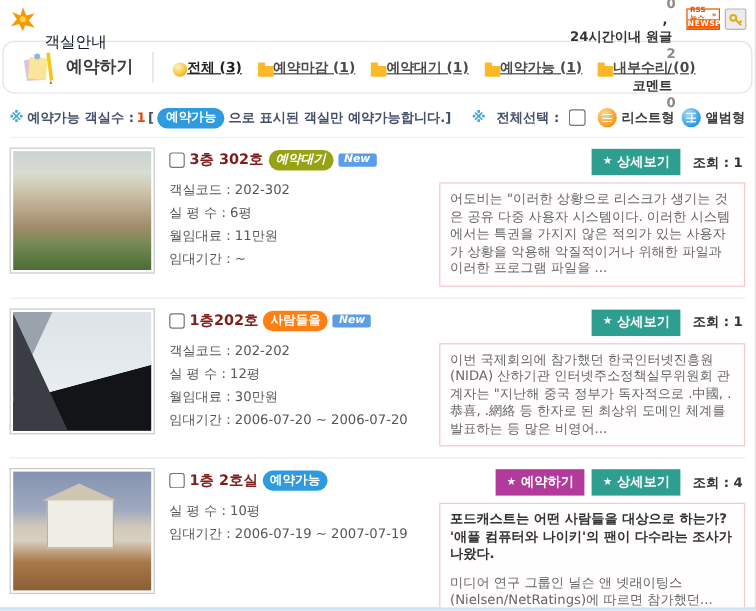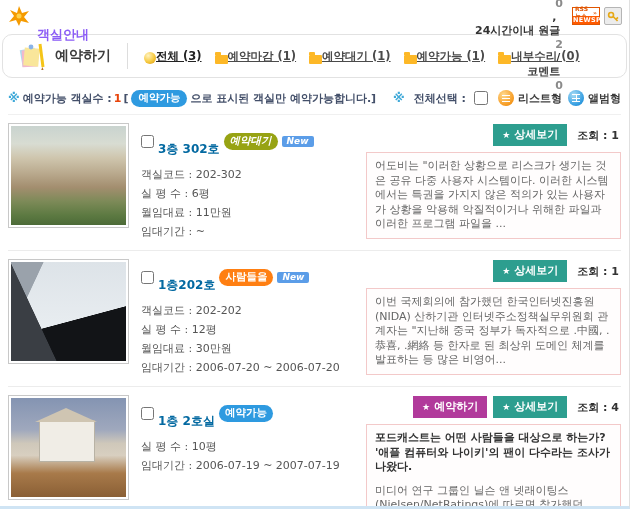--- a/index.html
+++ b/index.html
@@ -3,21 +3,21 @@
 <meta charset="utf-8">
 <style>
   * { margin:0; padding:0; box-sizing:border-box; }
   body { font-family:"DejaVu Sans","Liberation Sans",sans-serif; background:#fff; }
   .page { width:630px; height:509px; background:#fff; border-right:1px solid #e0e0e0;
           border-bottom:3px solid #cfe4f4; overflow:hidden; }
 
   
   .top-header { height:32px; display:flex; align-items:center; padding:0 7px; }
   .logo-icon { width:24px; height:22px; }
-  .page-title { color:#8b5cf6; font-weight:bold; font-size:13px; margin-left:6px;margin-top:38px; }
+  .page-title { color:#0f172a; font-weight:normal; font-size:13px; margin-left:6px;margin-top:38px; }
   .header-stats { margin-left:auto; font-size:11px; font-weight:bold; color:#333; display:flex; align-items:flex-end; white-space:pre;flex-direction:column; }
   .header-stats .num { color:#8a8a8a; padding:0 1px; }
   .rss-badge { margin-left:8px; width:28px; height:18px; border:1px solid #e05500; cursor:pointer; }
   .rss-top { height:8px; display:flex; justify-content:space-between; align-items:center; padding:0 2px;
              font-size:6px; color:#e05500; font-weight:bold; line-height:7px; }
   .rss-bottom { height:8px; background:#ff5a00; color:#fff; font-size:6.5px; font-weight:bold;
                 text-align:center; line-height:8px; letter-spacing:0.3px; }
   .key-icon { margin-left:4px; width:18px; height:18px; background:#ececec; border:1px solid #b5b5b5; border-radius:2px;
               display:flex; align-items:center; justify-content:center; cursor:pointer; }
 
@@ -67,21 +67,21 @@
                        linear-gradient(#dde3e8,#eef2f5); }
   .photo3 { background:linear-gradient(180deg,#8494b2 0%,#9fa8bd 32%,#cfc8ba 46%,#d8cfc0 58%,#a87a4a 76%,#8a5f35 100%); }
   .photo3::before { content:""; position:absolute; left:28px; top:22px; width:54px; height:40px;
                     background:#f0ede6; border:1px solid #b8b2a4; }
   .photo3::after { content:""; position:absolute; left:24px; top:10px; width:0; height:0;
                    border-left:31px solid transparent; border-right:31px solid transparent;
                    border-bottom:14px solid #cfc5b2; }
   .mid-col { width:235px; padding-left:12px; flex:none; font-size:11px; color:#555; }
   .title-line { display:flex; align-items:center; gap:4px; margin:2px 0 7px; }
   .row-check { width:13px; height:13px; }
-  .row-title { font-size:12px; font-weight:bold; color:#0369a1; white-space:nowrap;margin-top:16px; }
+  .row-title { font-size:12px; font-weight:bold; color:#7f1d1d; white-space:nowrap; }
   .status-badge { color:#fff; font-size:10.5px; font-weight:bold; border-radius:9px; padding:1px 6px 2px; white-space:nowrap; }
   .status-wait { background:#97a313;font-style:italic; }
   .status-closed { background:#ff7f12; }
   .status-avail { background:#2e9ae0; }
   .new-badge { background:#5b9de8; color:#fff; font-size:9px; font-style:italic; font-weight:bold;
                border-radius:2px; padding:0 5px 1px; }
   .detail-line { line-height:19px; white-space:nowrap; }
   .detail-line .val { color:#555; }
   .right-col { flex:1; padding-left:2px; }
   .actions { display:flex; justify-content:flex-end; align-items:center; gap:6px; margin:1px 2px 6px 0; }

